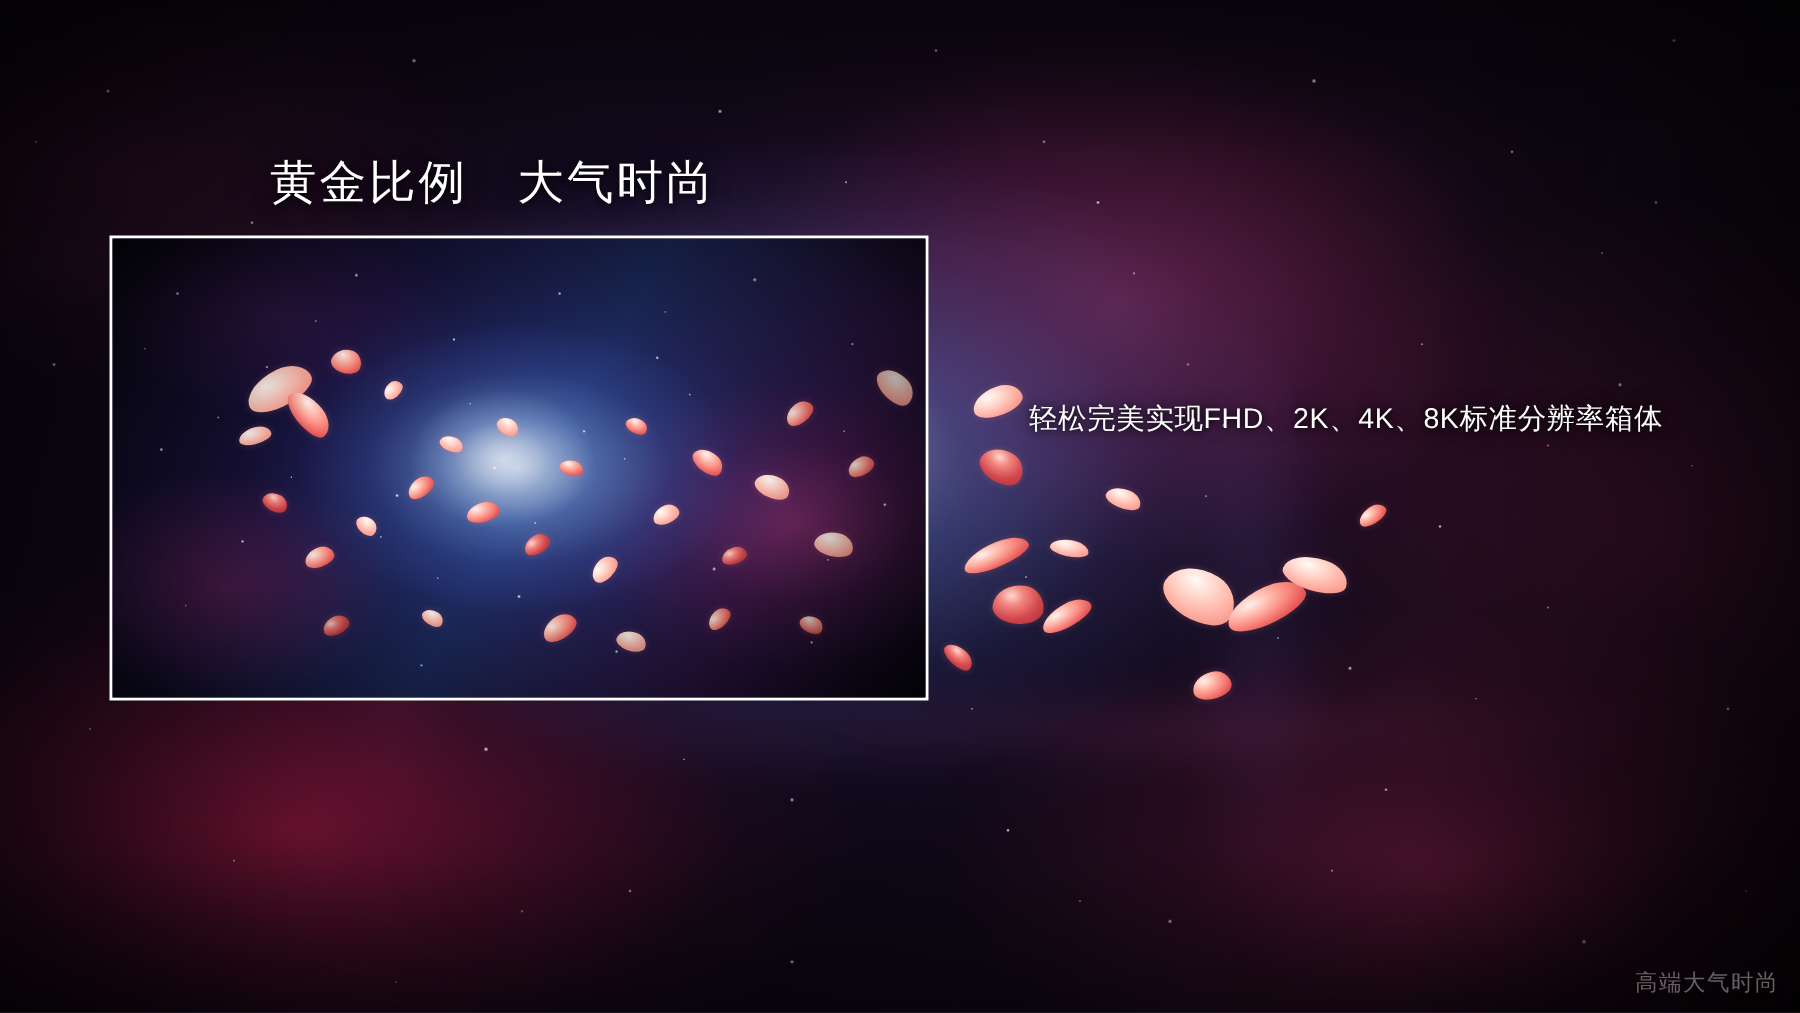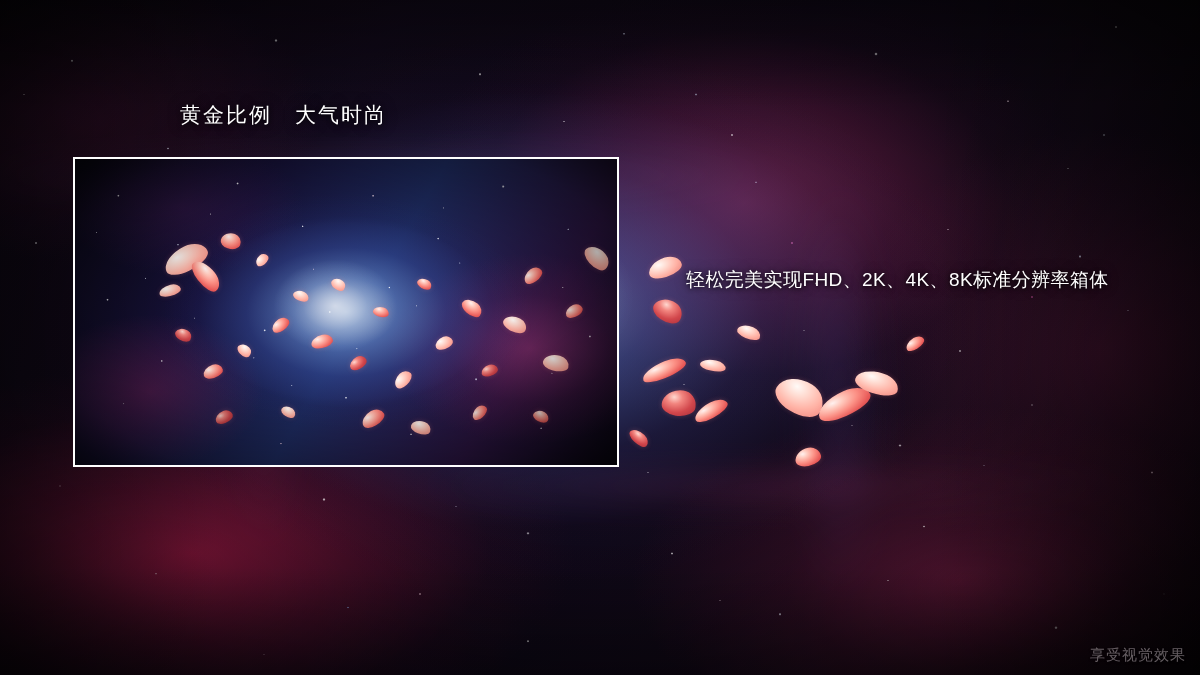--- a/index.html
+++ b/index.html
@@ -264,21 +264,21 @@
       radial-gradient(.9px .9px at 56% 86%, rgba(255,255,255,.8), transparent),
       radial-gradient(.8px .8px at 68% 16%, rgba(255,255,255,.78), transparent),
       radial-gradient(.9px .9px at 88% 70%, rgba(255,255,255,.8), transparent);
     background-repeat:no-repeat;
   }
 
   
   .title{
     position:absolute;
     left:180px;top:101px;
-    font-size:21px;
+    font-size:31px;
     letter-spacing:2px;
     color:#ffffff;
     font-weight:400;
     white-space:pre;
     text-shadow:0 1px 5px rgba(0,0,0,.78),0 0 14px rgba(0,0,0,.55);
   }
   .body-text{
     position:absolute;
     left:658px;top:259px;
     width:520px;
@@ -372,15 +372,15 @@
           <div class="petal" style="left: 458px; top: 252px; width: 16px; height: 11px; transform: rotate(28deg);"></div>
         </div>
       <div class="frame-vig"></div>
     </div>
   </div>
 
   <div class="body-text">
     <div class="body-line">轻松完美实现FHD、2K、4K、8K标准分辨率箱体</div>
   </div>
 
-  <div class="watermark">享受视觉效果</div>
+  <div class="watermark">高端大气时尚</div>
 
 </div>
 
 </body></html>

